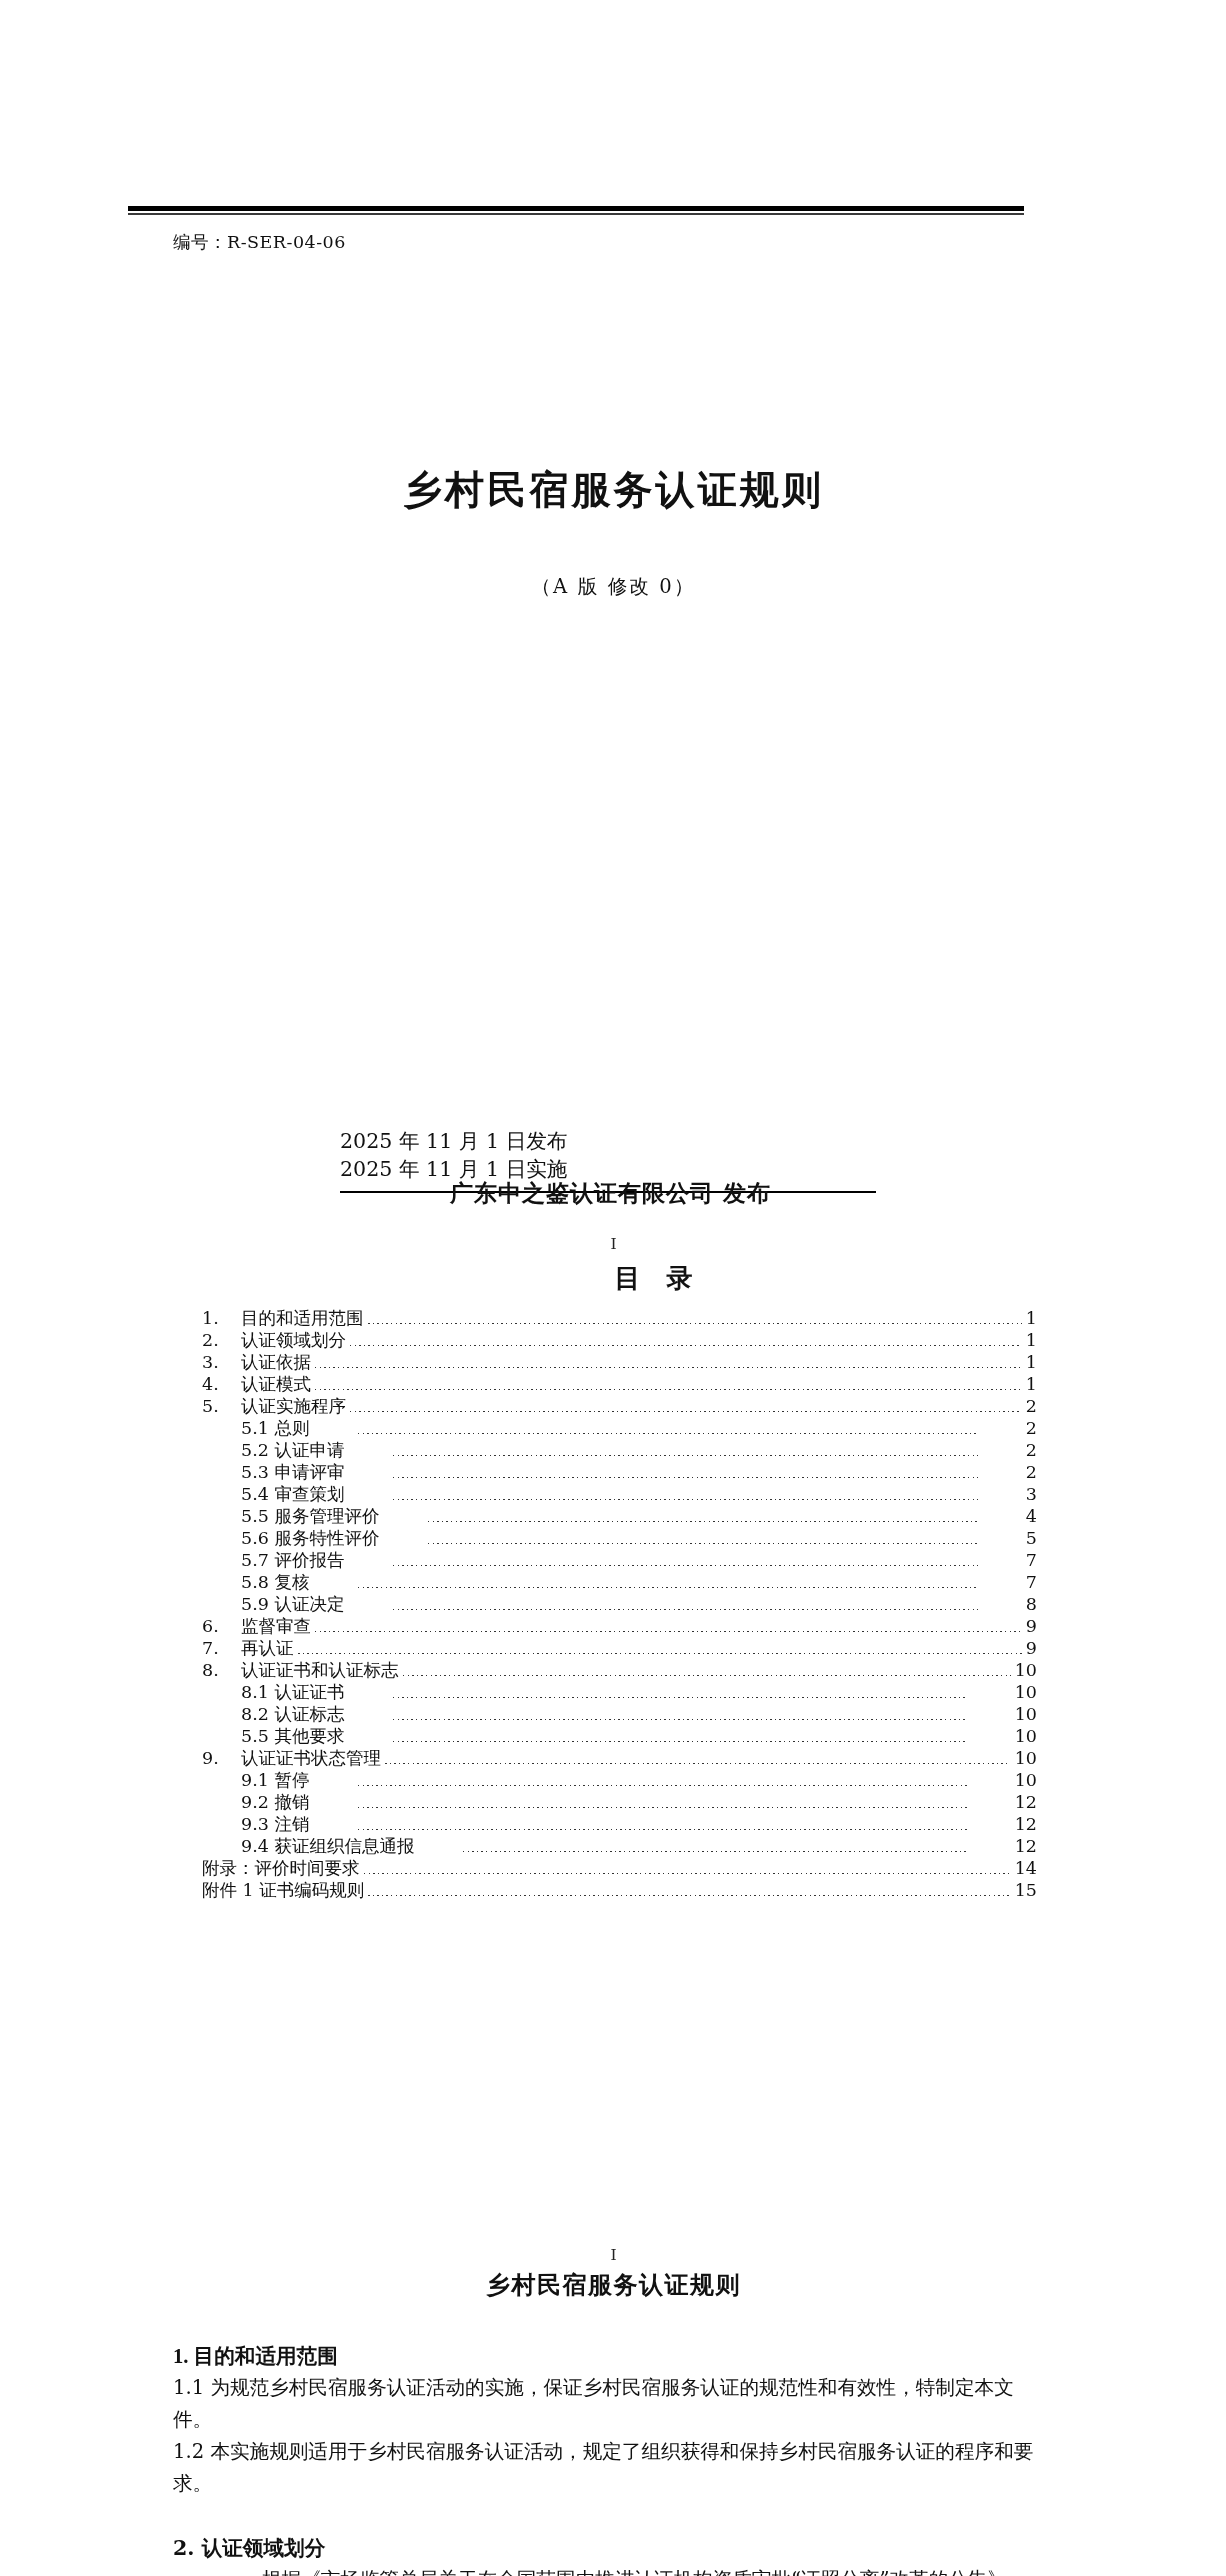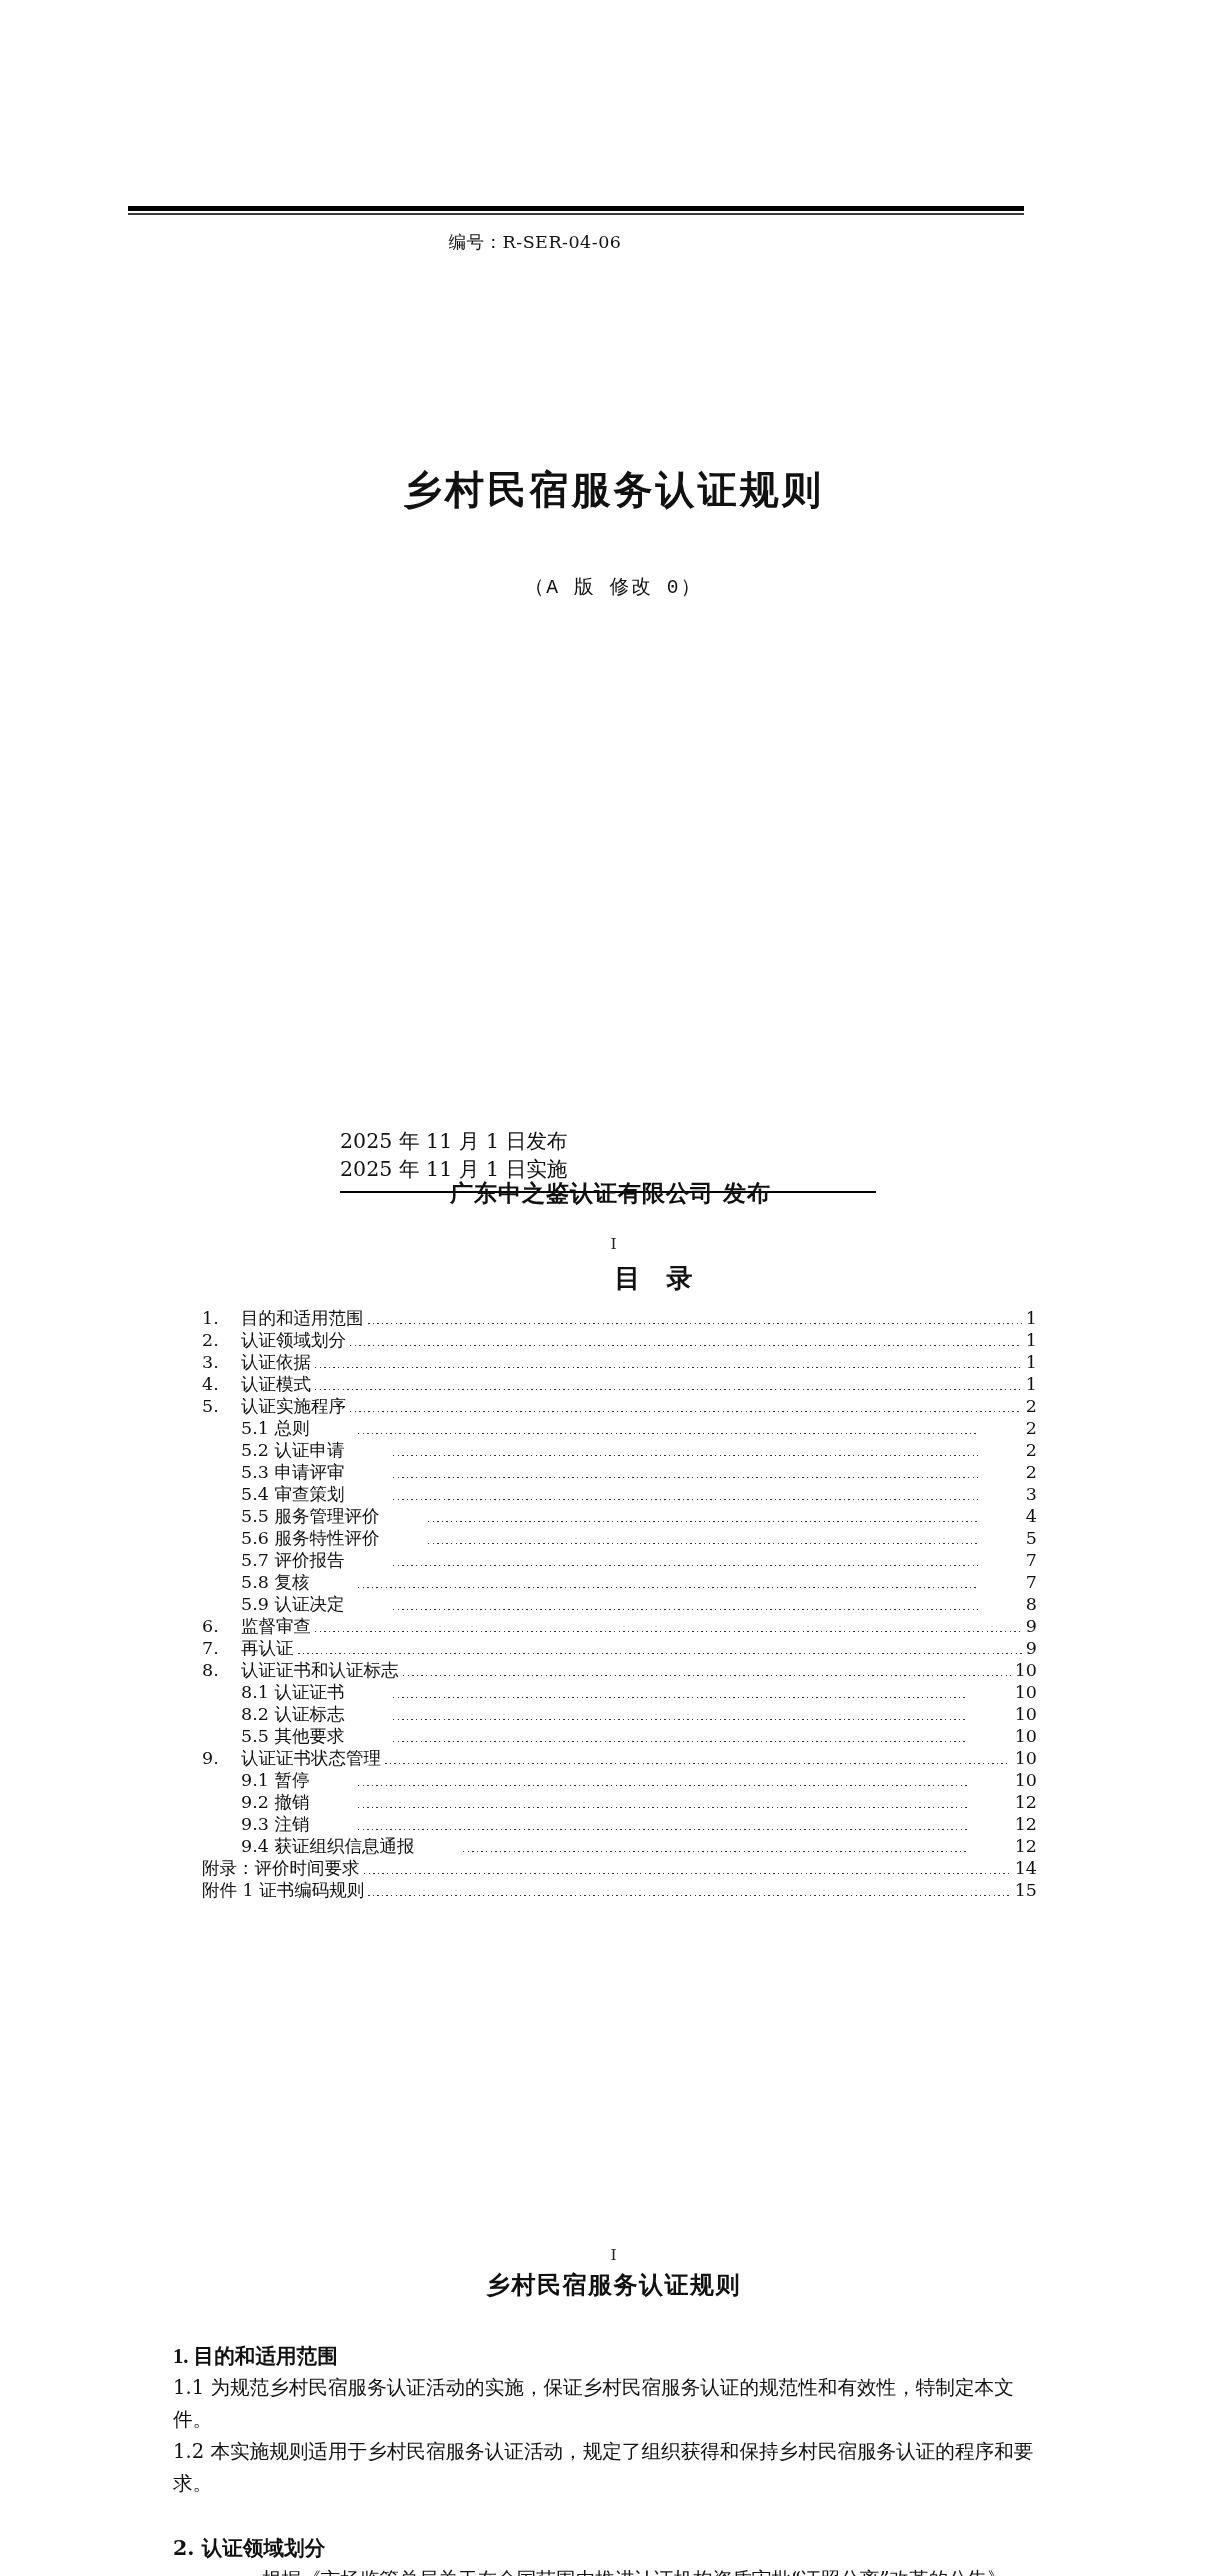--- a/index.html
+++ b/index.html
@@ -11,30 +11,30 @@
     font-family:"DejaVu Serif","Liberation Serif",serif;
     color:#111;
     overflow:hidden;
   }
   
   .top-rule{position:absolute;top:206px;left:128px;width:896px;}
   .rule-thick{height:4.6px;background:#000;}
   .rule-thin{height:1.5px;background:#3a3a3a;margin-top:2.6px;}
   .doc-number{
     position:absolute;top:230px;left:173px;width:724px;
-    text-align:center;font-size:17.5px;letter-spacing:0.5px;white-space:nowrap;
+    text-align:left;font-size:17.5px;letter-spacing:0.5px;white-space:nowrap;
   }
   
   .cover-title{
     position:absolute;top:463px;left:0;width:1227px;margin:0;
     text-align:center;font-size:39px;font-weight:bold;letter-spacing:3.1px;
   }
   .cover-version{
     position:absolute;top:573px;left:0;width:1227px;
-    text-align:center;font-size:19.6px;letter-spacing:2.1px;font-family:Liberation Mono, monospace;
+    text-align:center;font-size:19.6px;letter-spacing:2.1px;
   }
   .cover-dates{
     position:absolute;top:1127px;left:340px;width:536px;
     display:flex;justify-content:space-between;
     font-size:20.6px;white-space:nowrap;
     padding-bottom:8.2px;border-bottom:2.1px solid #000;flex-direction:column;
   }
   .cover-publisher{
     position:absolute;top:1178px;left:0;width:1221px;
     text-align:center;font-size:23px;font-weight:bold;letter-spacing:1px;

